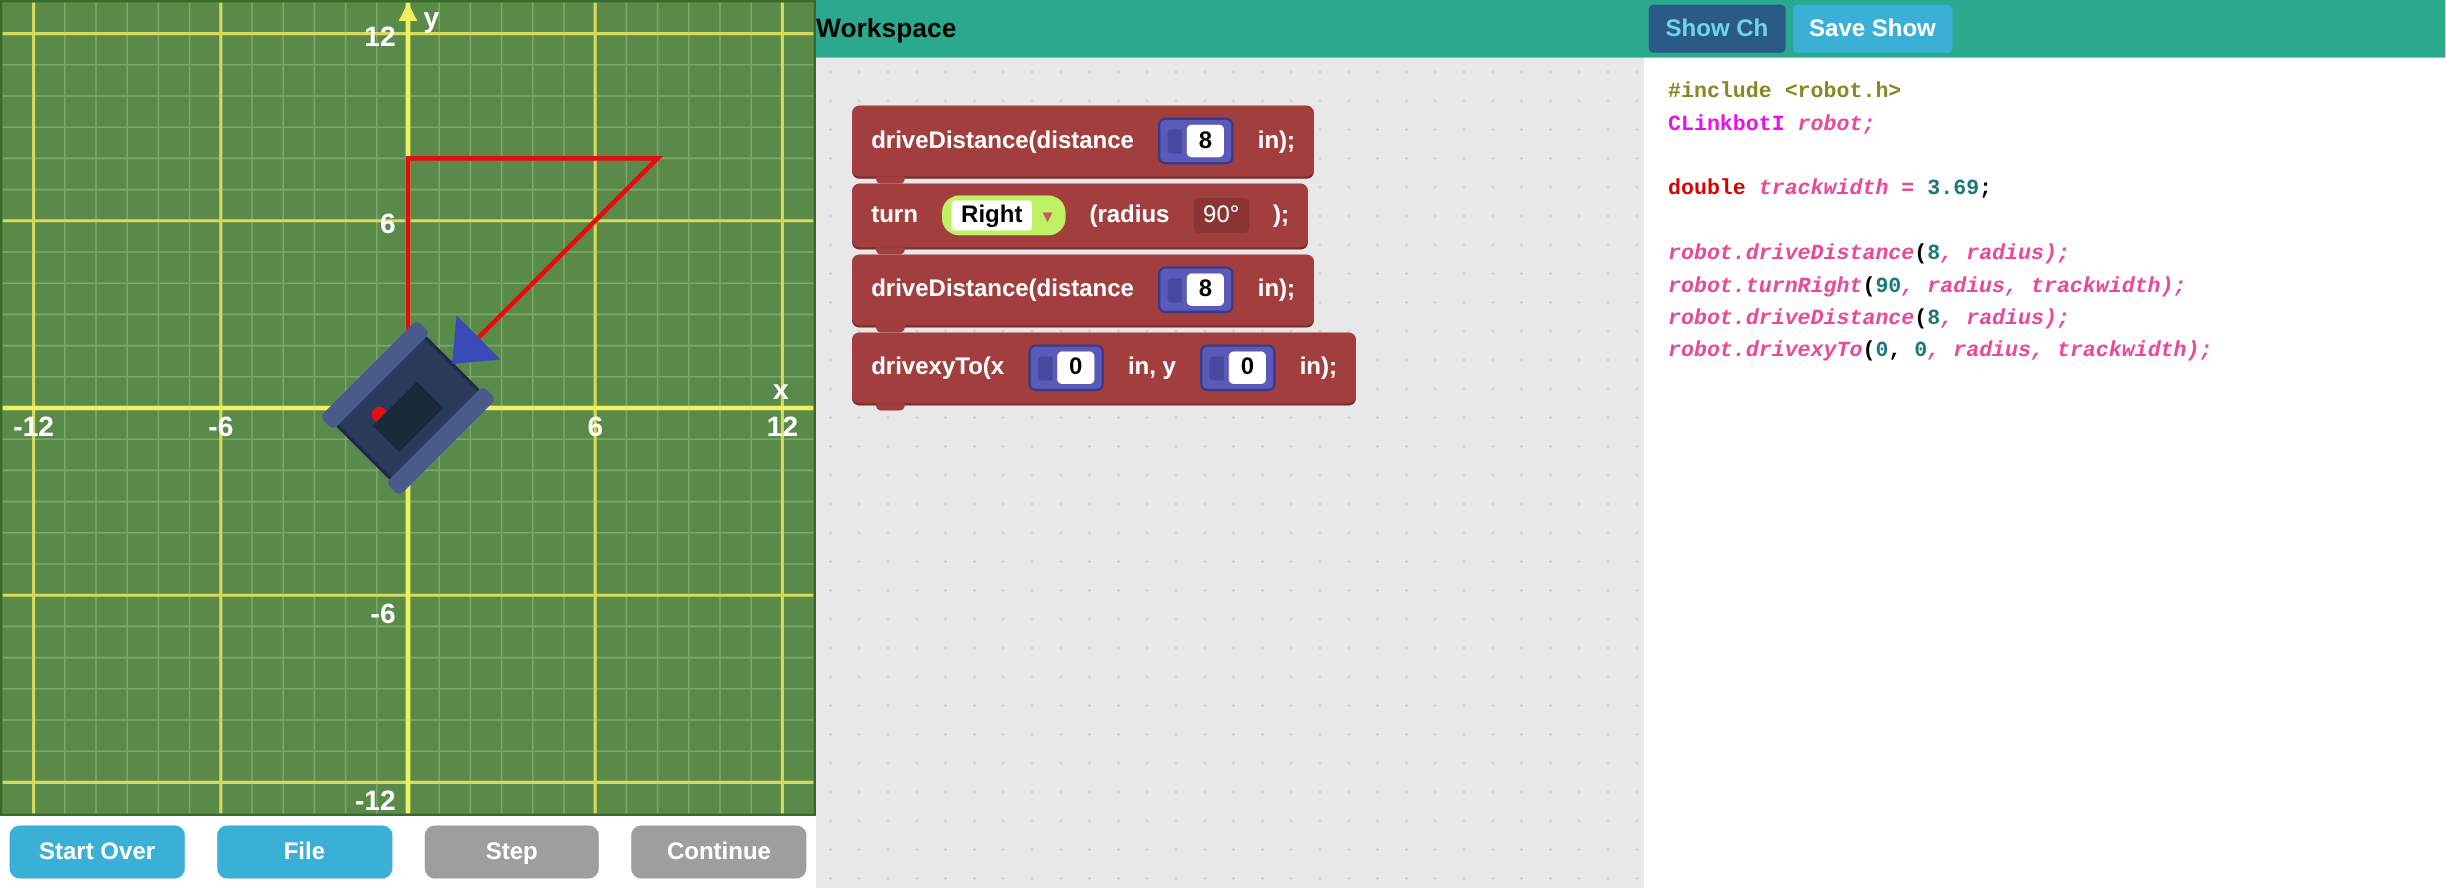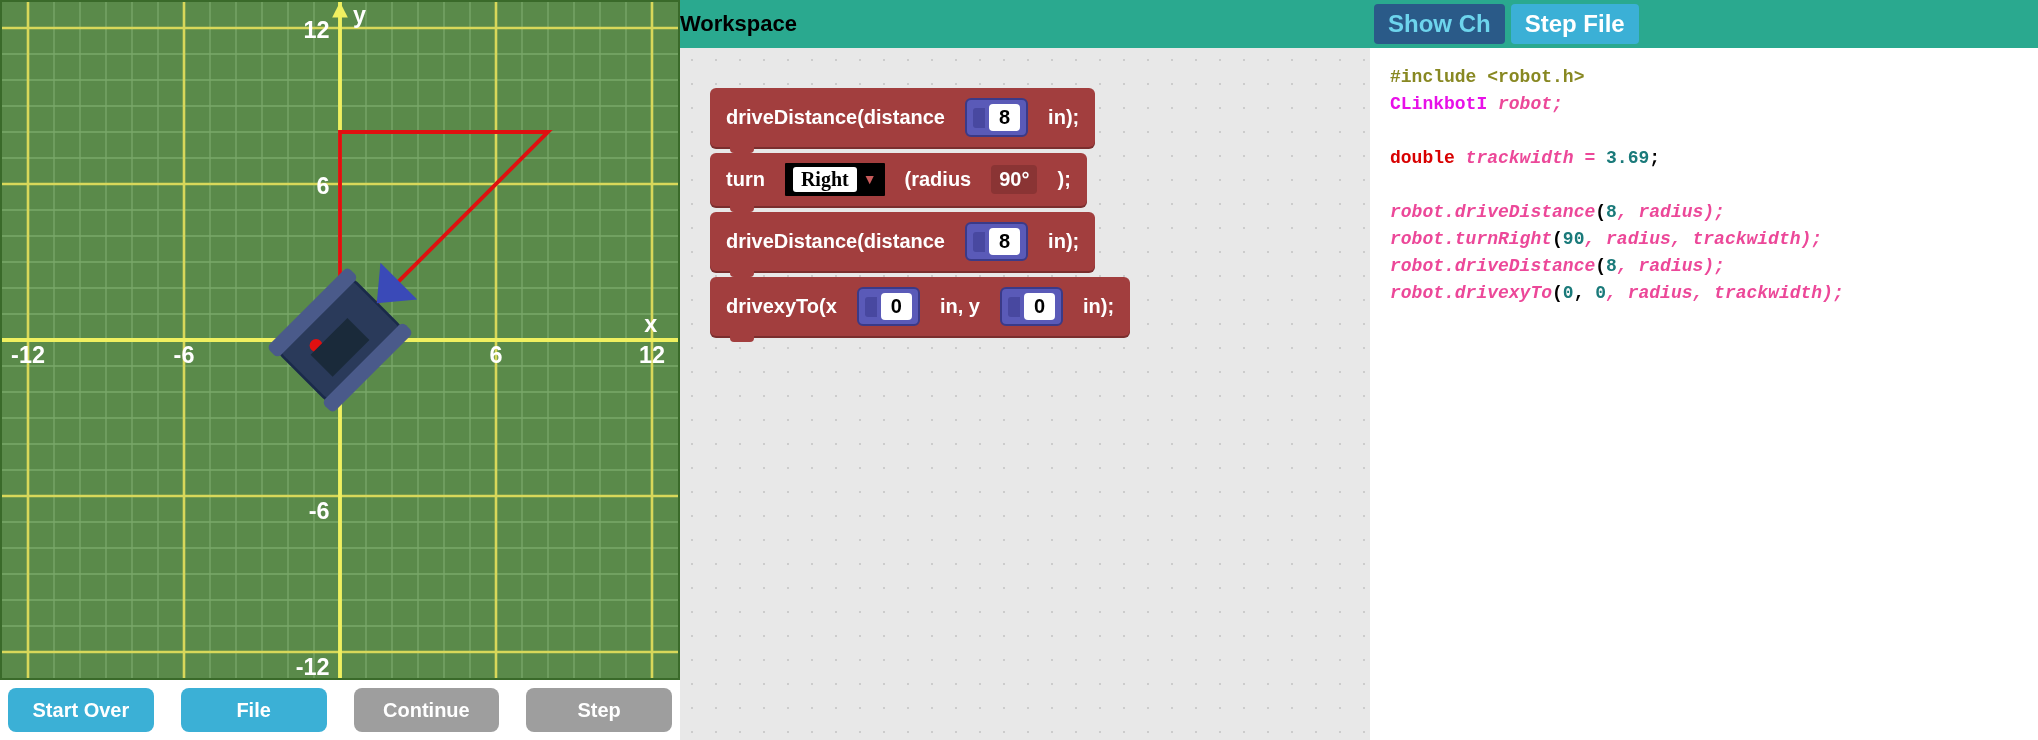--- a/index.html
+++ b/index.html
@@ -13,27 +13,27 @@
 .ctrl-gray { background: #9e9e9e; }
 .workspace-panel { flex: 0 0 690px; background: #e8e8e8; position: relative; background-image: radial-gradient(circle, #ccc 1px, transparent 1px); background-size: 24px 24px; }
 .ws-header { height: 48px; background: #2aa98f; display: flex; align-items: center; }
 .ws-title { font-size: 22px; font-weight: bold; color: #000; }
 .blocks { padding: 40px 30px; }
 .block { background: #a23e3e; color: #fff; font-size: 20px; font-weight: bold; border-radius: 6px; padding: 10px 16px; margin-bottom: 6px; display: inline-flex; align-items: center; gap: 20px; box-shadow: 0 2px 0 #7a2e2e; position: relative; }
 .block .notch-bottom { position: absolute; bottom: -6px; left: 20px; width: 24px; height: 6px; background: #a23e3e; border-radius: 0 0 4px 4px; }
 .block-input { background: #5a5ab8; border: 2px solid #3a3a88; border-radius: 6px; padding: 4px 6px; display: inline-flex; align-items: center; gap: 4px; }
 .block-input-puzzle { width: 12px; height: 20px; background: #4848a0; border-radius: 3px 0 0 3px; }
 .block-input-val { background: #fff; color: #000; border-radius: 4px; padding: 2px 10px; font-weight: bold; font-size: 20px; }
-.block-dropdown { background: #000000; border-radius: 1px; padding: 4px 8px; display: inline-flex; align-items: center; gap: 6px; font-family: Liberation Serif, serif; }
+.block-dropdown { background: #bef264; border-radius: 14px; padding: 4px 8px; display: inline-flex; align-items: center; gap: 6px; }
 .block-dropdown .dd-val { background: #fff; color: #000; border-radius: 3px; padding: 1px 8px; font-weight: bold; }
 .block-dropdown .dd-arrow { color: #c85a5a; font-size: 14px; }
-.block-angle { background: #8a3434; border-radius: 4px; padding: 3px 8px; font-weight: bold; color: #fff; }
+.block-angle { background: #8a3434; border-radius: 4px; padding: 3px 8px; font-weight: normal; color: #fff; }
 .code-panel { flex: 1; background: #fff; display: flex; flex-direction: column; }
 .code-header { height: 48px; background: #2aa98f; display: flex; align-items: center; padding-left: 4px; gap: 6px; }
-.code-btn { height: 40px; padding: 0 14px; border: none; border-radius: 4px; font-size: 24px; font-weight: bold; cursor: pointer; }
+.code-btn { height: 40px; padding: 0 14px; border: none; border-radius: 4px; font-size: 20px; font-weight: bold; cursor: pointer; }
 .btn-dark { background: #2a5a88; color: #6dd5ed; }
 .btn-light { background: #3bb0d6; color: #fff; }
 .code-body { padding: 16px 20px; font-family: 'Courier New', monospace; font-size: 18px; line-height: 1.5; font-weight: bold; }
 .tok-pp { color: #888822; }
 .tok-type { color: #e810e8; }
 .tok-kw { color: #d80000; }
 .tok-id { color: #ec4899; font-style: italic; }
 .tok-num { color: #1a7a7a; }
 .tok-plain { color: #000; }
 </style>
@@ -124,22 +124,22 @@
         <text x="-0.4" y="-5.6" text-anchor="end">6</text>
         <text x="-0.4" y="6.9" text-anchor="end">-6</text>
         <text x="-0.4" y="12.9" text-anchor="end">-12</text>
       </g>
       <polygon points="0,-13 -0.3,-12.4 0.3,-12.4" fill="#f0f060"></polygon>
     </svg>
   </div>
   <div class="controls">
     <button class="ctrl-btn ctrl-blue">Start Over</button>
     <button class="ctrl-btn ctrl-blue">File</button>
+    <button class="ctrl-btn ctrl-gray">Step</button>
     <button class="ctrl-btn ctrl-gray">Continue</button>
-    <button class="ctrl-btn ctrl-gray">Step</button>
   </div>
 </div>
 
 <div class="workspace-panel">
   <div class="ws-header">
     <span class="ws-title">Workspace</span>
   </div>
   <div class="blocks">
     <div class="block">
       <span>driveDistance(distance</span>
@@ -183,21 +183,21 @@
         </span>
       <span>in);</span>
       <span class="notch-bottom"></span>
     </div>
   </div>
 </div>
 
 <div class="code-panel">
   <div class="code-header">
     <button class="code-btn btn-dark">Show Ch</button>
-    <button class="code-btn btn-light">Step File</button>
+    <button class="code-btn btn-light">Save Show</button>
   </div>
   <div class="code-body">
     <div><span class="tok-pp">#include &lt;robot.h&gt;</span></div>
     <div><span class="tok-type">CLinkbotI</span><span class="tok-id"> robot;</span></div>
     <div>&nbsp;</div>
     <div><span class="tok-kw">double</span><span class="tok-id"> trackwidth = </span><span class="tok-num">3.69</span><span class="tok-plain">;</span></div>
     <div>&nbsp;</div>
     <div><span class="tok-id">robot.</span><span class="tok-id">driveDistance</span><span class="tok-plain">(</span><span class="tok-num">8</span><span class="tok-id">, radius);</span></div>
     <div><span class="tok-id">robot.</span><span class="tok-id">turnRight</span><span class="tok-plain">(</span><span class="tok-num">90</span><span class="tok-id">, radius, trackwidth);</span></div>
     <div><span class="tok-id">robot.</span><span class="tok-id">driveDistance</span><span class="tok-plain">(</span><span class="tok-num">8</span><span class="tok-id">, radius);</span></div>

